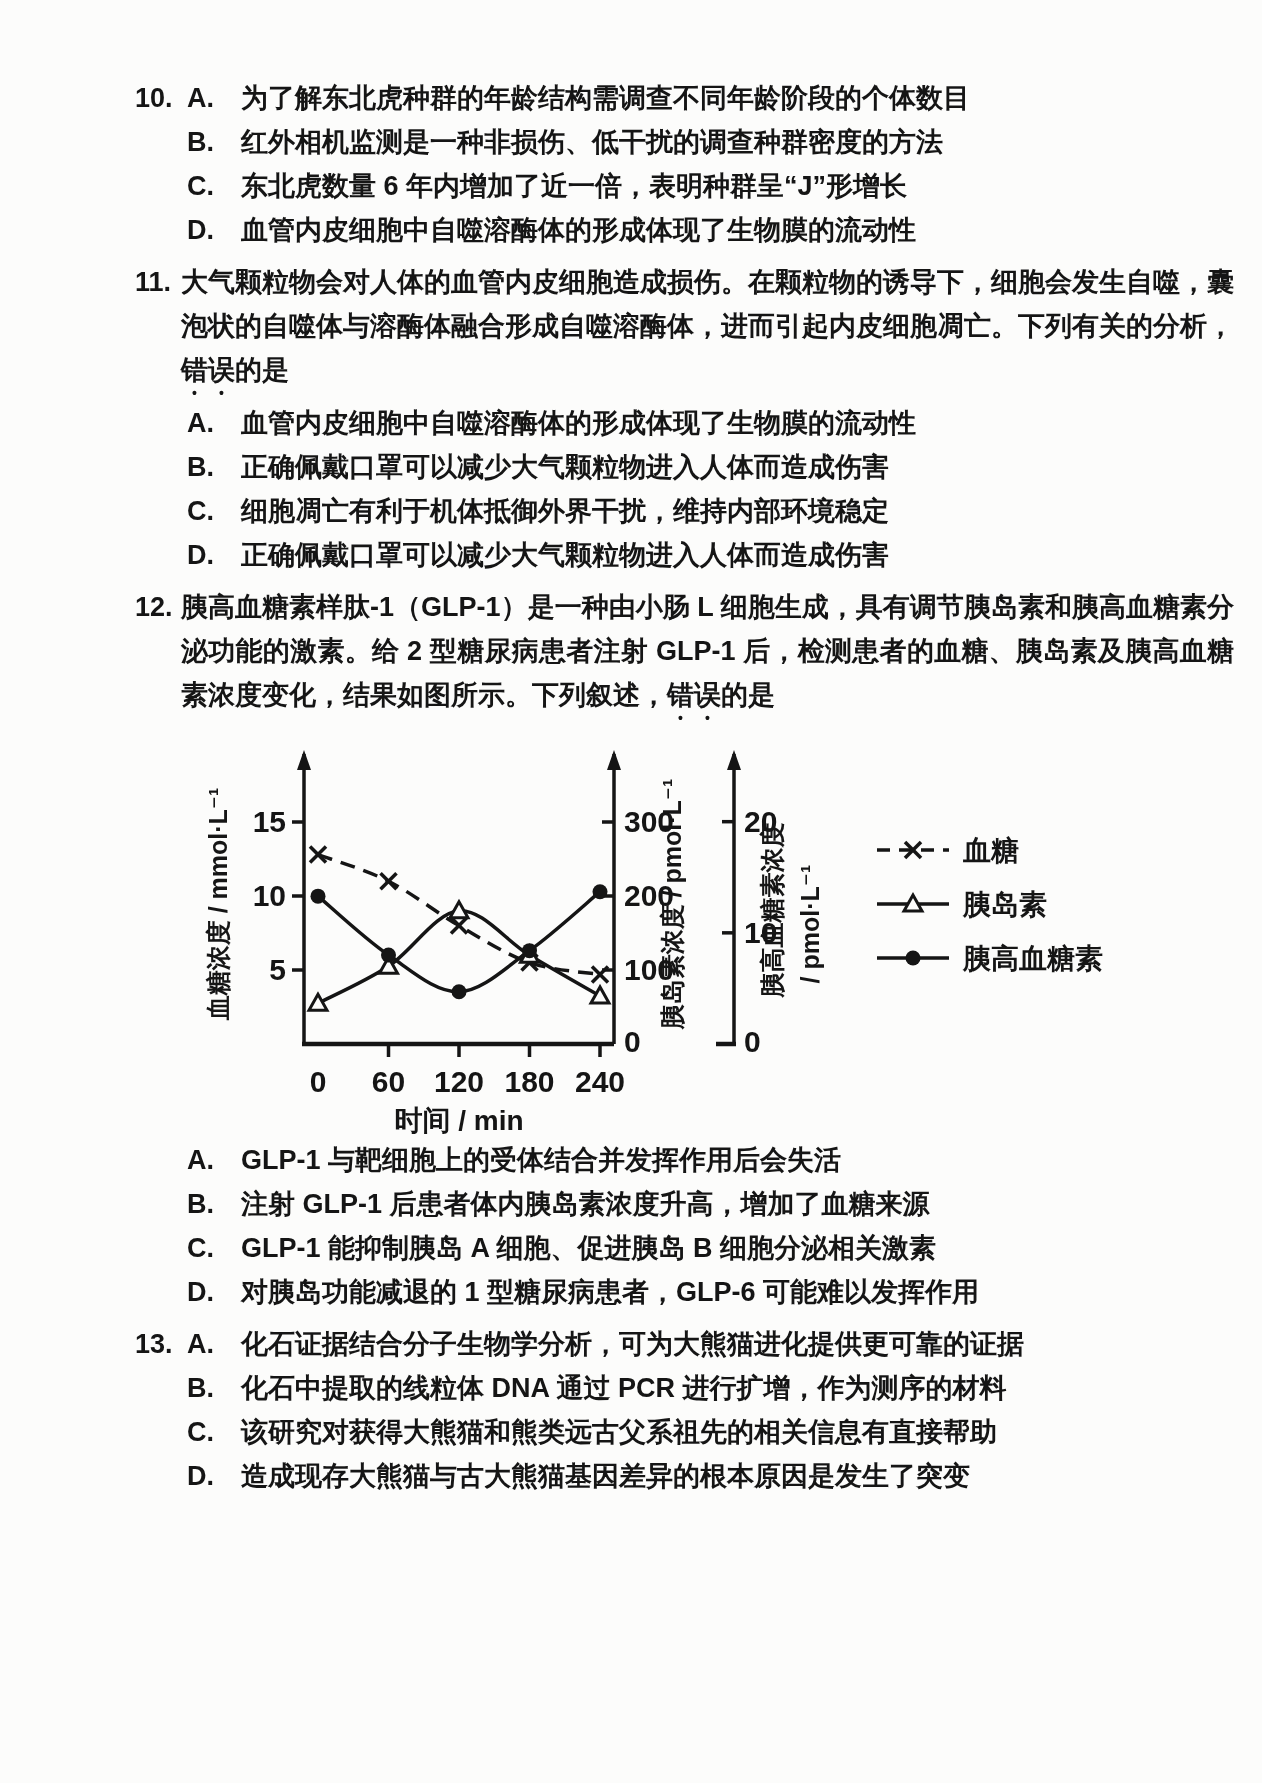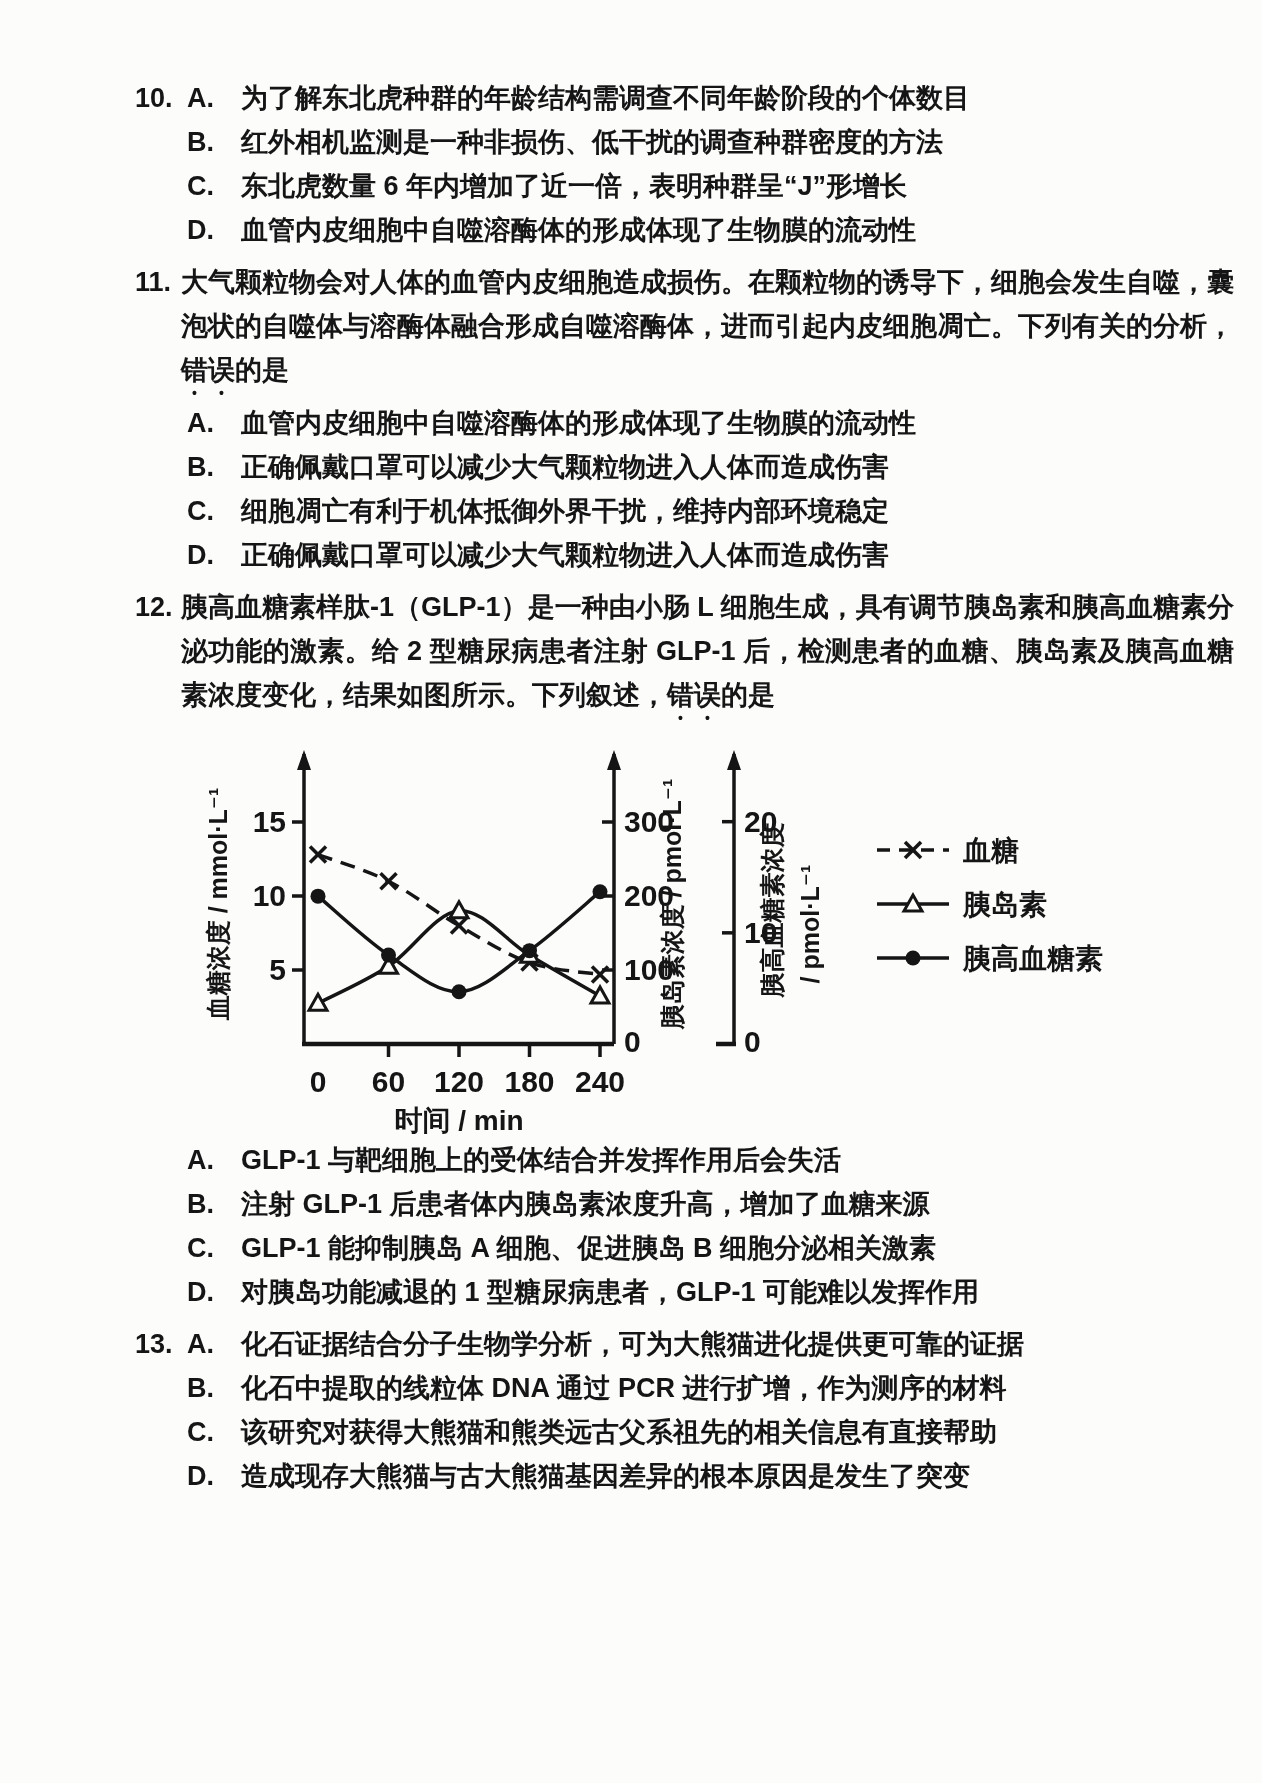--- a/index.html
+++ b/index.html
@@ -176,21 +176,21 @@
       <div class="option">
           <span class="opt-label">B.</span>
           <span class="opt-text">注射 GLP-1 后患者体内胰岛素浓度升高，增加了血糖来源</span>
         </div>
       <div class="option">
           <span class="opt-label">C.</span>
           <span class="opt-text">GLP-1 能抑制胰岛 A 细胞、促进胰岛 B 细胞分泌相关激素</span>
         </div>
       <div class="option">
           <span class="opt-label">D.</span>
-          <span class="opt-text">对胰岛功能减退的 1 型糖尿病患者，GLP-1 可能难以发挥作用</span>
+          <span class="opt-text">对胰岛功能减退的 1 型糖尿病患者，GLP-6 可能难以发挥作用</span>
         </div>
     </div>
   </section>
 
   <section class="question">
     <div class="qnum">13.</div>
     <div class="qbody">
       <div class="option">
           <span class="opt-label">A.</span>
           <span class="opt-text">化石证据结合分子生物学分析，可为大熊猫进化提供更可靠的证据</span>

